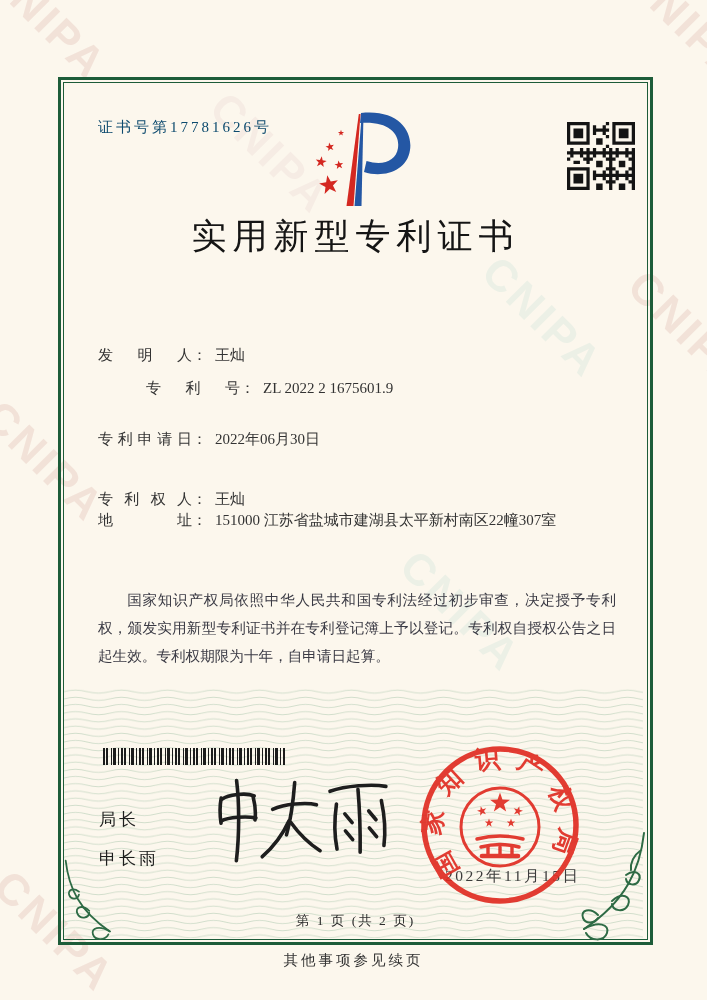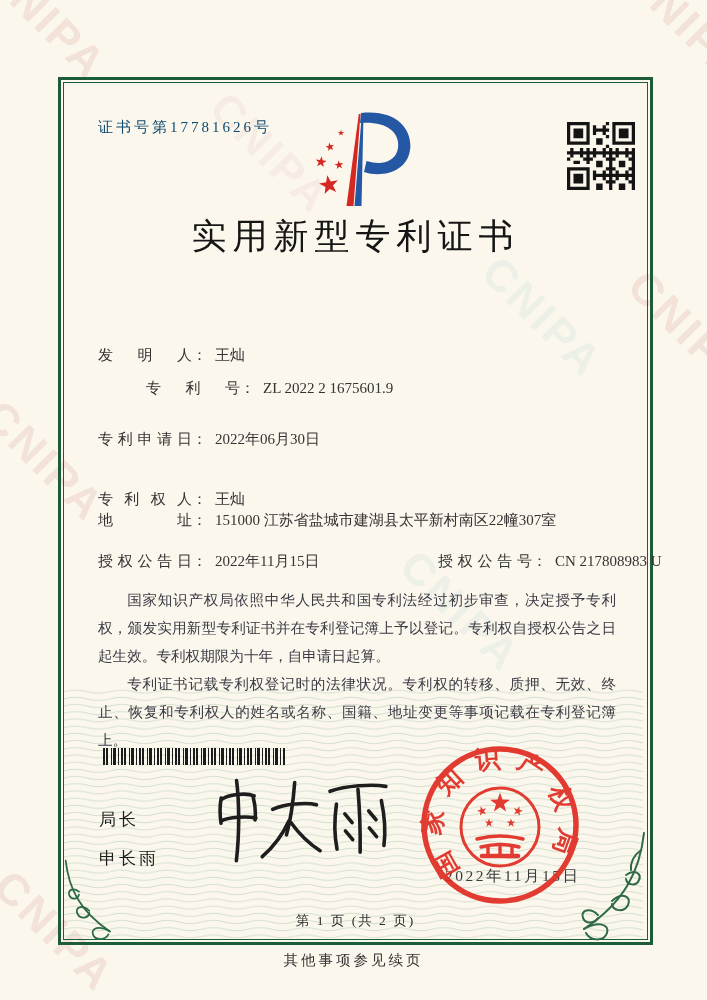--- a/index.html
+++ b/index.html
@@ -101,30 +101,23 @@
     </div>
     <div class="row" style="top:350px;">
       <span class="lbl">专利申请日</span><span class="colon">：</span><span>2022年06月30日</span>
     </div>
     <div class="row" style="top:390px;margin-top:20px;">
       <span class="lbl">专利权人</span><span class="colon">：</span><span>王灿</span>
     </div>
     <div class="row" style="top:431px;">
       <span class="lbl">地址</span><span class="colon">：</span><span>151000 江苏省盐城市建湖县太平新村南区22幢307室</span>
     </div>
-    <div class="row" style="top:472px;">
-      <span class="lbl">授权公告日</span><span class="colon">：</span><span>2022年11月15日</span>
-      <span class="grant2">
-        <span class="lbl">授权公告号</span><span class="colon">：</span><span>CN 217808983 U</span>
-      </span>
-    </div>
 
     <div class="paras">
       <p>国家知识产权局依照中华人民共和国专利法经过初步审查，决定授予专利权，颁发实用新型专利证书并在专利登记簿上予以登记。专利权自授权公告之日起生效。专利权期限为十年，自申请日起算。</p>
-      <p>专利证书记载专利权登记时的法律状况。专利权的转移、质押、无效、终止、恢复和专利权人的姓名或名称、国籍、地址变更等事项记载在专利登记簿上。</p>
     </div>
 
     <div class="barcode"></div>
 
     <div class="signer">
       <div>局长</div>
       <div>申长雨</div>
     </div>
 
     <svg class="signature" width="200" height="100" viewBox="0 0 200 100" xmlns="http://www.w3.org/2000/svg">

